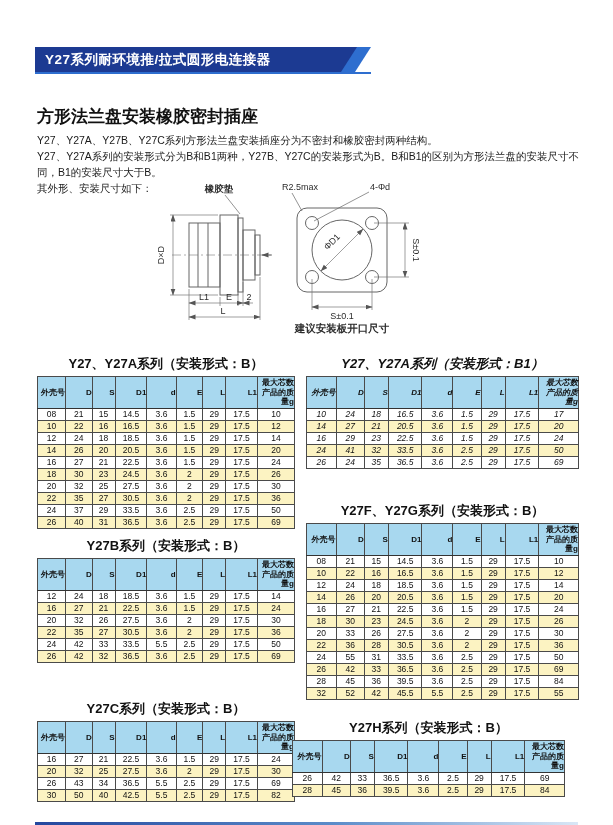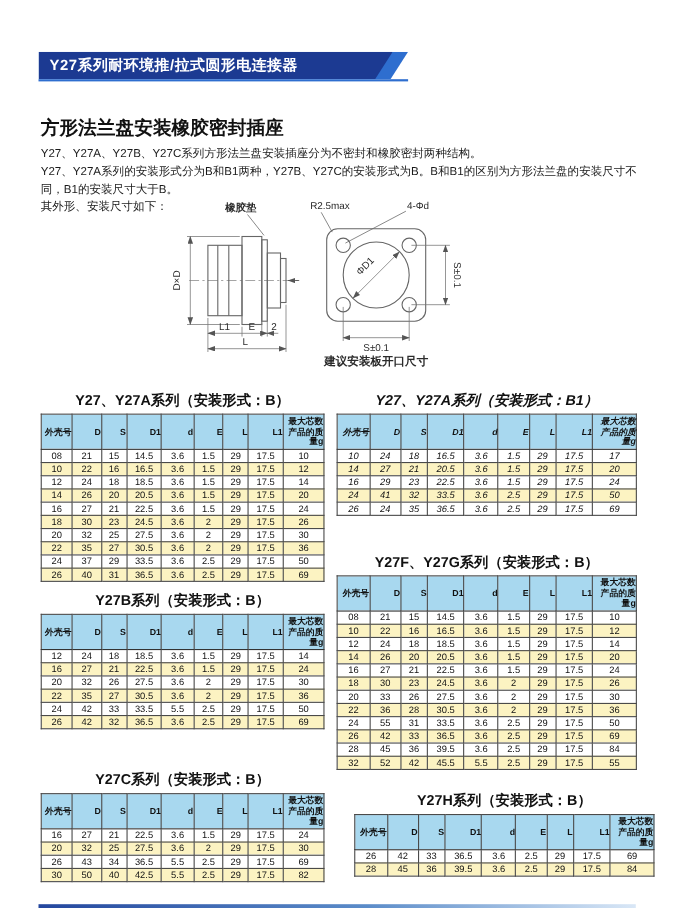--- a/index.html
+++ b/index.html
@@ -39,21 +39,21 @@
   .spec th:nth-child(4),.spec td:nth-child(4){width:12%;}
   .spec th:nth-child(5),.spec td:nth-child(5){width:11%;}
   .spec th:nth-child(6),.spec td:nth-child(6){width:10%;}
   .spec th:nth-child(7),.spec td:nth-child(7){width:8.5%;}
   .spec th:nth-child(8),.spec td:nth-child(8){width:12%;}
   #t1{left:37px;top:335px;width:258px;}
   #t2{left:306px;top:335px;width:273px;font-style:italic;}
   #t3{left:37px;top:517px;width:258px;}
   #t4{left:306px;top:482px;width:273px;}
   #t5{left:37px;top:680px;width:258px;}
-  #t6{left:322px;top:699px;width:273px;}
+  #t6{left:292px;top:699px;width:273px;}
 
   
   .footer{position:absolute;left:35px;top:802px;width:543px;height:13px;
         background:linear-gradient(90deg,#24479e 0%,#5b8cc9 55%,#d9e7f6 100%);}
 </style>
 </head>
 <body>
 
 <div class="page">
 

